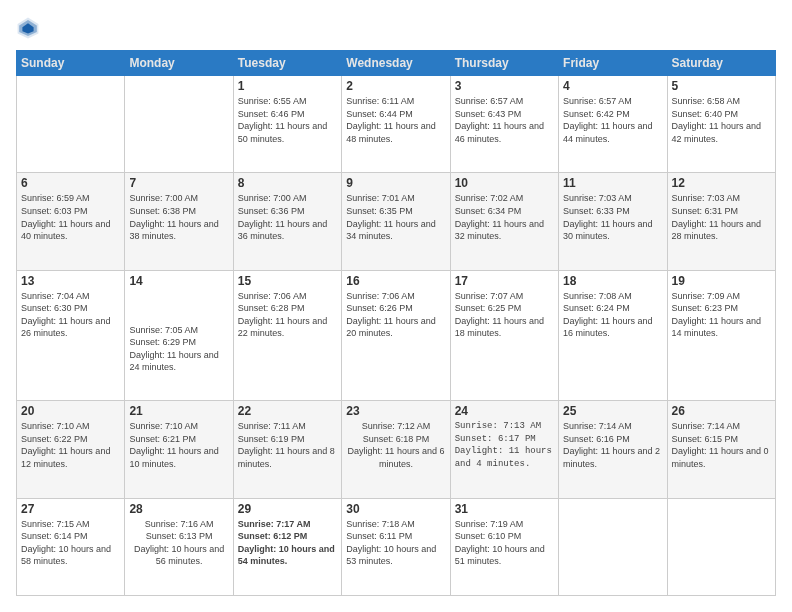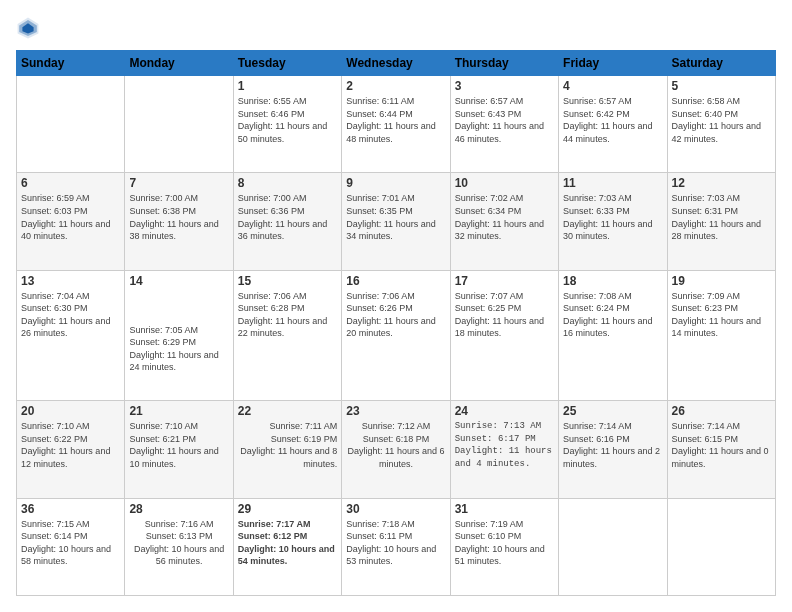--- a/index.html
+++ b/index.html
@@ -56,21 +56,21 @@
     }
     .calendar {
       flex: 1;
       border: 1px solid #ccc;
       border-collapse: collapse;
       width: 100%;
       table-layout: fixed;
     }
     .calendar thead tr th {
       background: #2a7ac4;
-      color: #000000;
+      color: #e5e5e5;
       font-size: 12px;
       font-weight: bold;
       padding: 5px 4px;
       text-align: left;
       border: 1px solid #2a7ac4;
     }
     .calendar tbody tr td {
       border: 1px solid #ccc;
       vertical-align: top;
       padding: 3px 4px;
@@ -265,21 +265,21 @@
 Daylight: 11 hours and 12 minutes.</div>
           </td>
           <td>
             <span class="day-number">21</span>
             <div class="cell-text" style="white-space: pre-line;">Sunrise: 7:10 AM
 Sunset: 6:21 PM
 Daylight: 11 hours and 10 minutes.</div>
           </td>
           <td>
             <span class="day-number">22</span>
-            <div class="cell-text" style="white-space: pre-line; text-align: right;">Sunrise: 7:11 AM
+            <div class="cell-text" style="white-space: pre-line;">Sunrise: 7:11 AM
 Sunset: 6:19 PM
 Daylight: 11 hours and 8 minutes.</div>
           </td>
           <td>
             <span class="day-number">23</span>
             <div class="cell-text" style="white-space: pre-line; text-align: center;">Sunrise: 7:12 AM
 Sunset: 6:18 PM
 Daylight: 11 hours and 6 minutes.</div>
           </td>
           <td>
@@ -296,21 +296,21 @@
           </td>
           <td>
             <span class="day-number">26</span>
             <div class="cell-text" style="white-space: pre-line;">Sunrise: 7:14 AM
 Sunset: 6:15 PM
 Daylight: 11 hours and 0 minutes.</div>
           </td>
         </tr>
         <tr>
           <td>
-            <span class="day-number">36</span>
+            <span class="day-number">27</span>
             <div class="cell-text" style="white-space: pre-line;">Sunrise: 7:15 AM
 Sunset: 6:14 PM
 Daylight: 10 hours and 58 minutes.</div>
           </td>
           <td>
             <span class="day-number">28</span>
             <div class="cell-text" style="white-space: pre-line; text-align: center;">Sunrise: 7:16 AM
 Sunset: 6:13 PM
 Daylight: 10 hours and 56 minutes.</div>
           </td>

